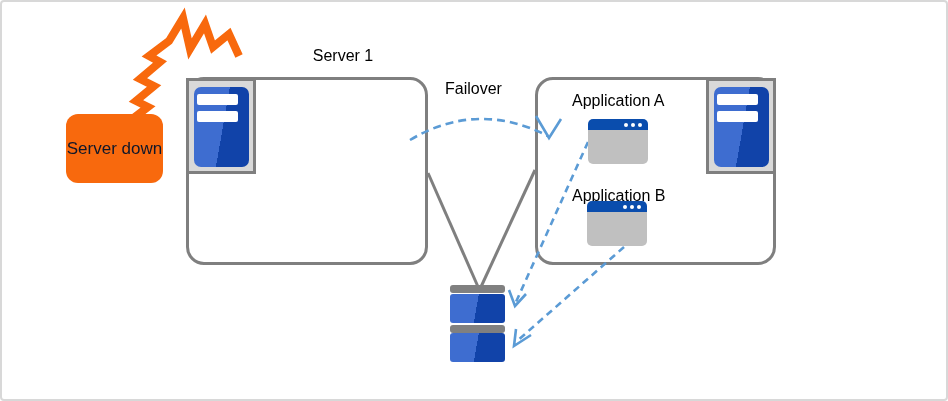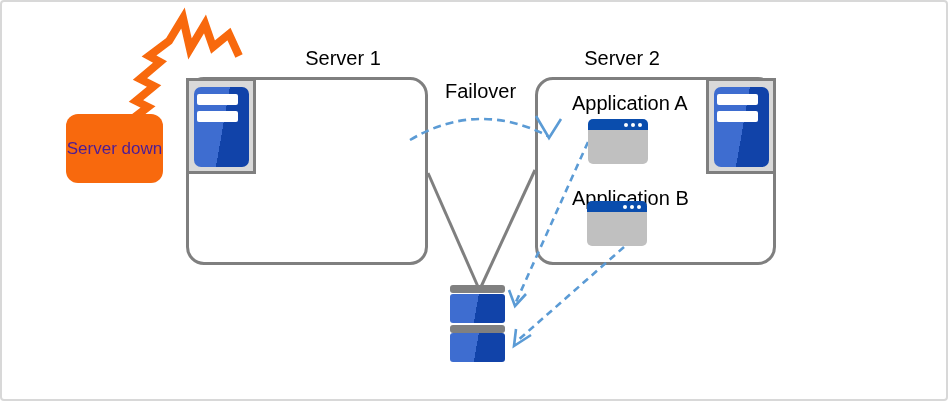--- a/index.html
+++ b/index.html
@@ -2,21 +2,21 @@
 <html><head>
 <meta charset="utf-8">
 <style>
   html,body { margin:0; padding:0; background:#ffffff; }
   * { box-sizing:border-box; }
   .canvas {
     position:relative; width:948px; height:401px; background:#ffffff;
     border:2px solid #d8d8d8; border-radius:4px; overflow:hidden;
     font-family:"Liberation Sans", sans-serif; color:#000;
   }
-  .label { position:absolute; font-size:20px; color:#000; white-space:nowrap; z-index:4; }
+  .label { position:absolute; font-size:16px; color:#000; white-space:nowrap; z-index:4; }
   .label.centered { text-align:center; }
 
   
   .cluster-box {
     position:absolute; border:3px solid #7f7f7f; border-radius:18px;
     background:transparent; z-index:2;
   }
 
   
   svg.overlay { position:absolute; left:0; top:0; width:948px; height:401px; z-index:3; pointer-events:none; }
@@ -55,21 +55,21 @@
     background:linear-gradient(100deg, #3e6dd0 48%, #1143a9 48%);
   }
   .cap.c1 { top:0; } .platter.p1 { top:9px; }
   .cap.c2 { top:40px; } .platter.p2 { top:48px; }
 
   
   .alert-badge {
     position:absolute; left:64px; top:112px; width:97px; height:69px;
     background:#f8690d; border-radius:12px; z-index:5;
     display:flex; align-items:center; justify-content:center; text-align:center;
-    color:#4c1d95; font-size:17px; line-height:22px;
+    color:#0f172a; font-size:17px; line-height:22px;
   }
 </style>
 </head>
 <body>
 
 <div class="canvas">
 
   <div class="cluster-box" style="left:184px; top:75px; width:242px; height:188px;"></div>
   <div class="cluster-box" style="left:533px; top:75px; width:241px; height:188px;"></div>
 
@@ -84,21 +84,20 @@
     <polyline points="534,114 547,136 559,117" fill="none" stroke="#5b9bd5" stroke-width="2.6" stroke-linejoin="miter"></polyline>
 
     <line x1="586" y1="140" x2="514" y2="300" stroke="#5b9bd5" stroke-width="2.6" stroke-dasharray="7 5"></line>
     <polyline points="507,288 513,304 524,292" fill="none" stroke="#5b9bd5" stroke-width="2.6" stroke-linejoin="miter"></polyline>
 
     <line x1="622" y1="245" x2="514" y2="340" stroke="#5b9bd5" stroke-width="2.6" stroke-dasharray="7 5"></line>
     <polyline points="514,327 512,344 529,333" fill="none" stroke="#5b9bd5" stroke-width="2.6" stroke-linejoin="miter"></polyline>
   </svg>
 
   <div class="label centered" style="left:253px; top:45px; width:176px;">Server 1</div>
-  <div class="label centered" style="left:533px; top:45px; width:174px;">Server 2</div>
   <div class="label" style="left:443px; top:78px;">Failover</div>
 
   <div class="alert-badge">
     <span>Server down</span>
   </div>
 
   <div class="server-icon" style="left:184px; top:76px;">
     <div class="tower"></div>
     <div class="bar b1"></div>
     <div class="bar b2"></div>

